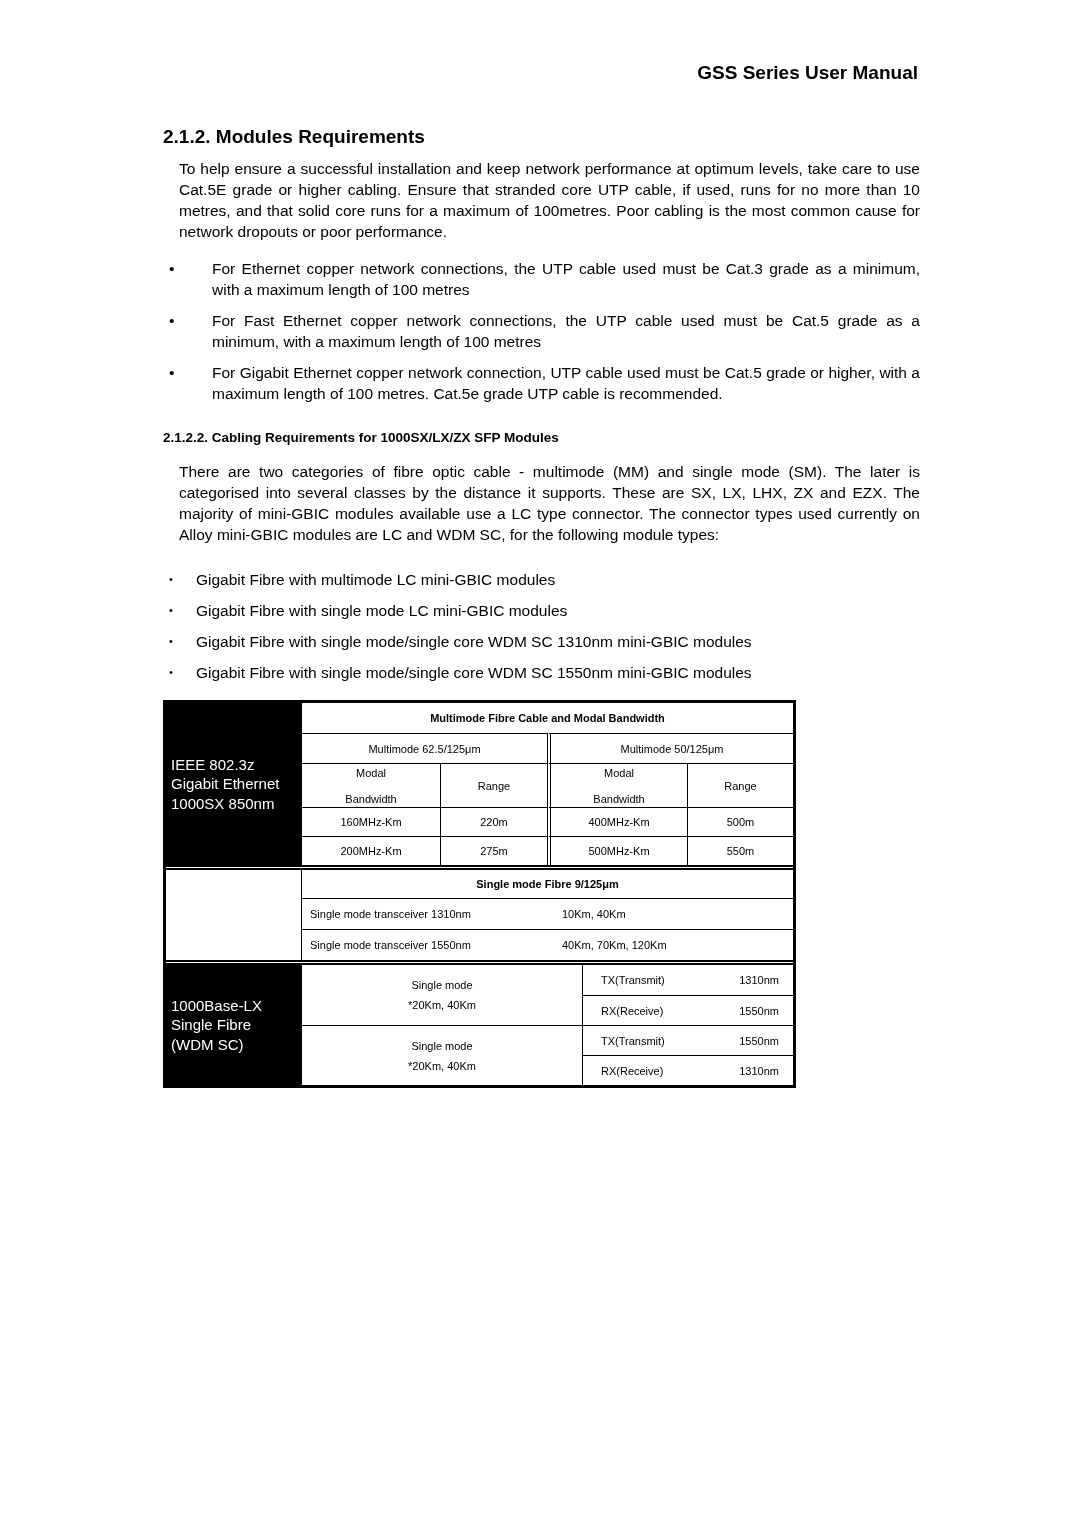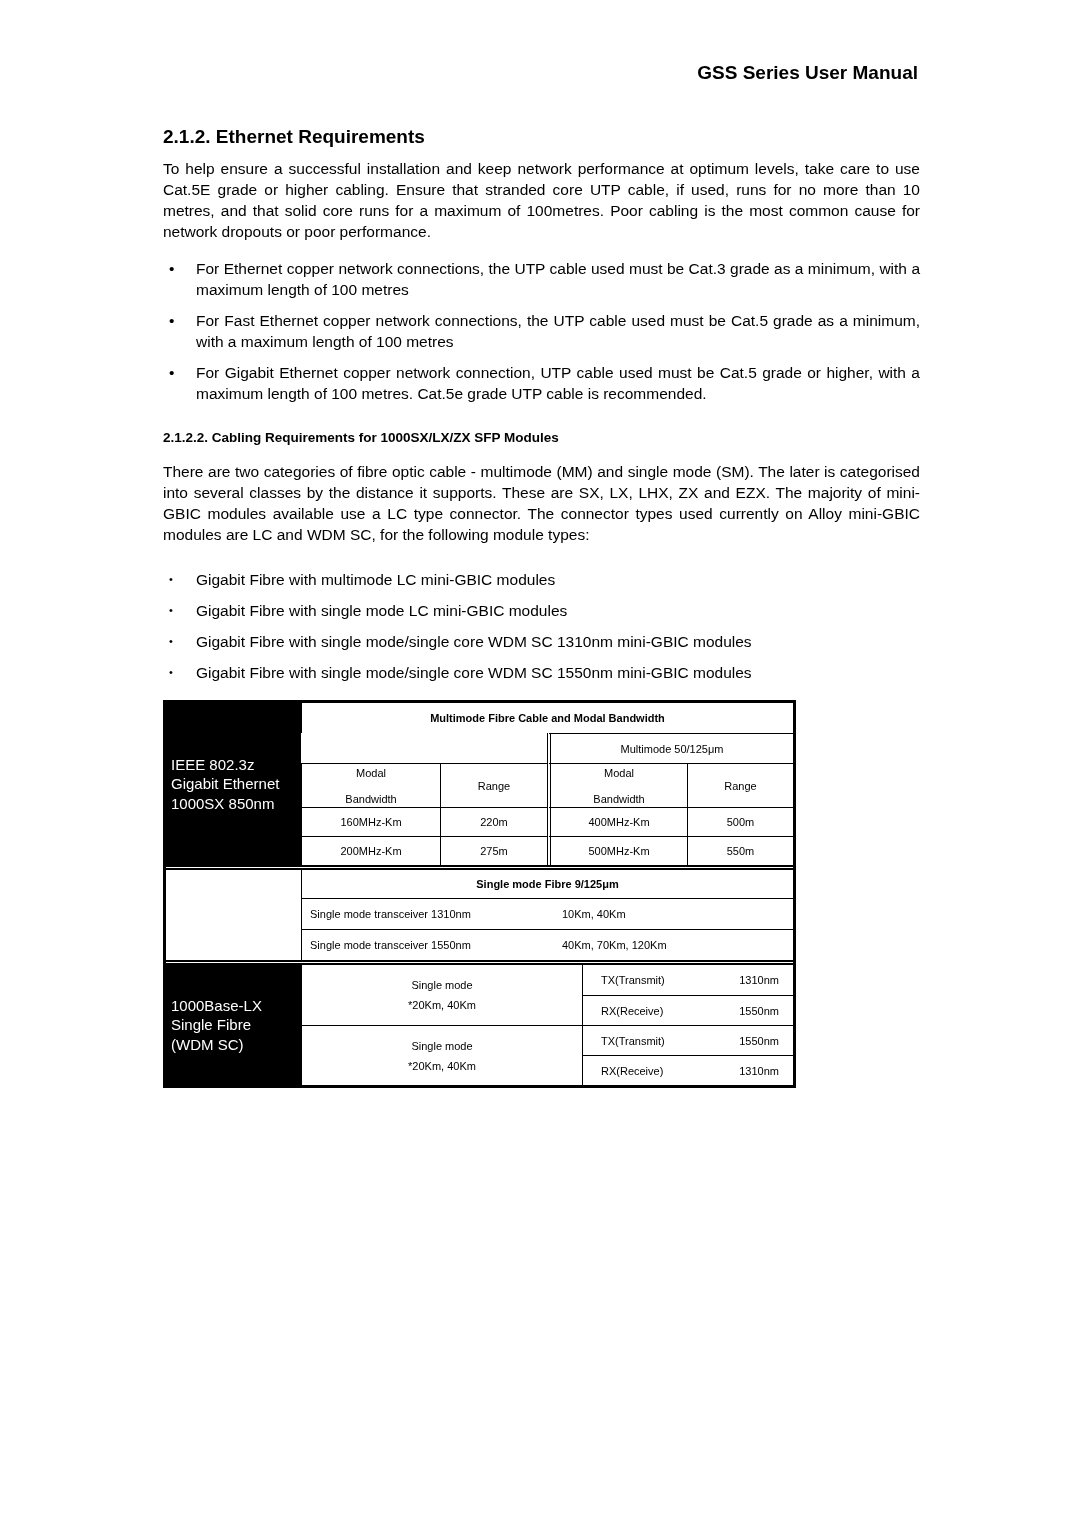--- a/index.html
+++ b/index.html
@@ -20,21 +20,21 @@
     margin:0 0 42px 0;
   }
   .h2 {
     font-size:19px; font-weight:bold;
     margin:0 0 10px 0;
   }
   .para {
     font-size:15.5px; line-height:21px;
     margin:0;
   }
-  .just { text-align:justify; }
+  .just { text-align:justify;margin-left:16px; }
   .h3 {
     font-size:13.5px; font-weight:bold;
     margin:36px 0 16px 0;
   }
   ul.blist { list-style:none; margin:16px 0 0 0; padding:0; }
   ul.blist li { display:flex; margin:0 0 10px 0; font-size:15.5px; line-height:21px; }
   .marker { flex:0 0 27px; padding-left:6px; }
   ul.small-b li .marker { font-size:11px; line-height:21px; }
   .btext { flex:1; }
   .btext.just { text-align:justify; }
@@ -84,21 +84,21 @@
   }
 </style>
 </head>
 <body>
 
 <div class="page">
   <div class="content">
 
     <div class="doc-title">GSS Series User Manual</div>
 
-    <div class="h2">2.1.2. Ethernet Requirements</div>
+    <div class="h2">2.1.2. Modules Requirements</div>
     <p class="para just">To help ensure a successful installation and keep network performance at optimum levels, take care to use Cat.5E grade or higher cabling. Ensure that stranded core UTP cable, if used, runs for no more than 10 metres, and that solid core runs for a maximum of 100metres. Poor cabling is the most common cause for network dropouts or poor performance.</p>
 
     <ul class="blist">
       <li>
         <span class="marker">•</span>
         <span class="btext just">For Ethernet copper network connections, the UTP cable used must be Cat.3 grade as a minimum, with a maximum length of 100 metres</span>
       </li>
       <li>
         <span class="marker">•</span>
         <span class="btext just">For Fast Ethernet copper network connections, the UTP cable used must be Cat.5 grade as a minimum, with a maximum length of 100 metres</span>
@@ -134,20 +134,21 @@
 
     <div class="dtable">
 
       <div class="sec sec-mm">
         <div class="labelcell">
           <span>IEEE 802.3z</span>
           <span>Gigabit Ethernet</span>
           <span>1000SX 850nm</span>
         </div>
         <div class="cell bold bl" style="grid-column:2/6; grid-row:1;">Multimode Fibre Cable and Modal Bandwidth</div>
+        <div class="cell bl bt" style="grid-column:2/4; grid-row:2;">Multimode 62.5/125μm</div>
         <div class="cell bld bt" style="grid-column:4/6; grid-row:2;">Multimode 50/125μm</div>
 
         <div class="cell bl bt" style="grid-column:2; grid-row:3;">
             <span class="wrapcap">Modal Bandwidth</span>
           </div>
         <div class="cell bl bt" style="grid-column:3; grid-row:3;">Range</div>
         <div class="cell bld bt" style="grid-column:4; grid-row:3;">
             <span class="wrapcap">Modal Bandwidth</span>
           </div>
         <div class="cell bl bt" style="grid-column:5; grid-row:3;">Range</div>

